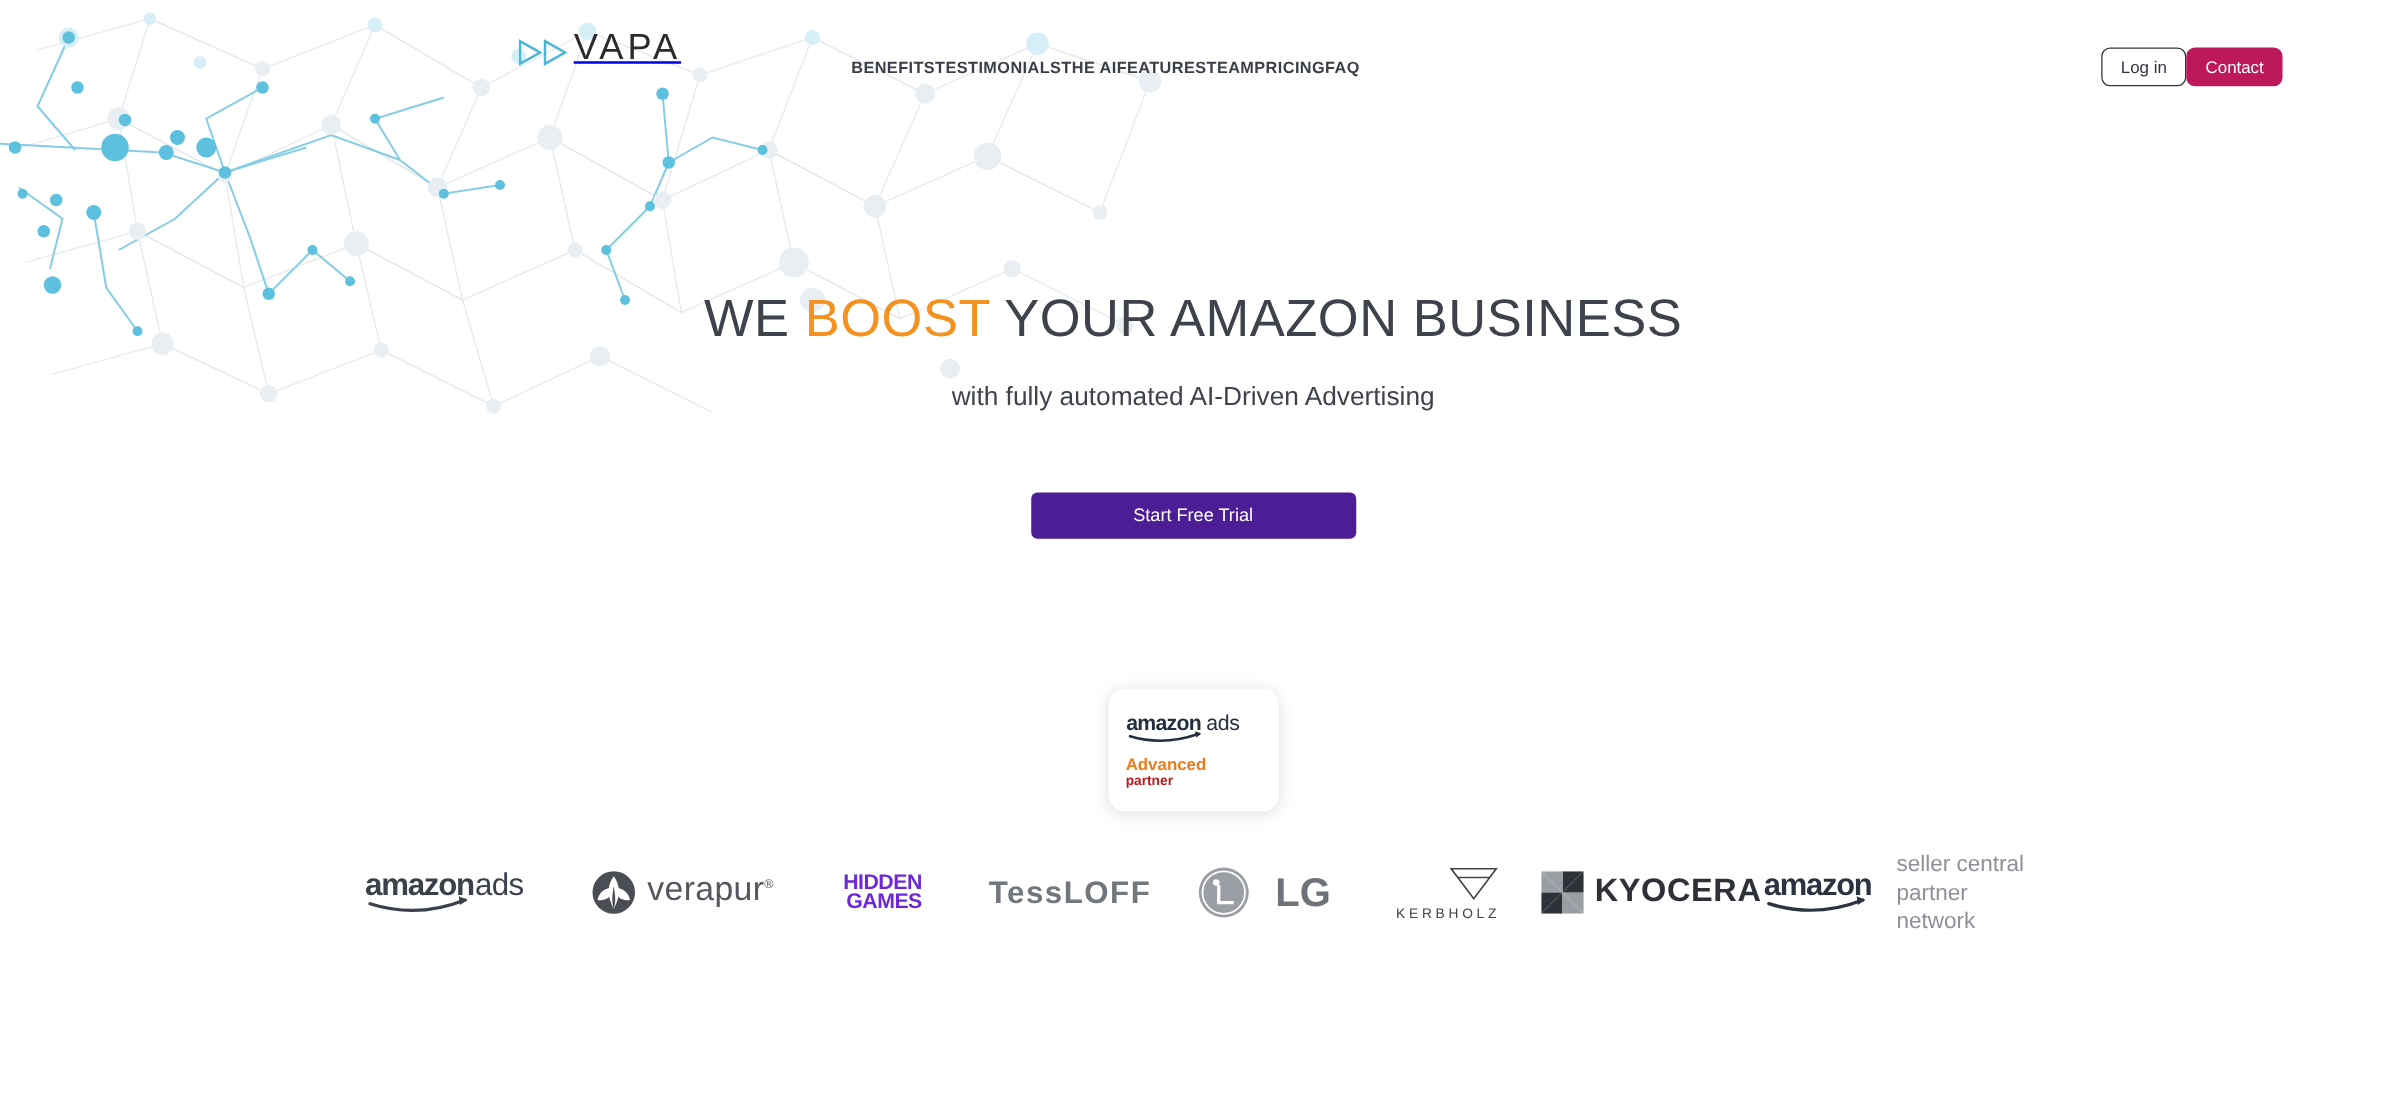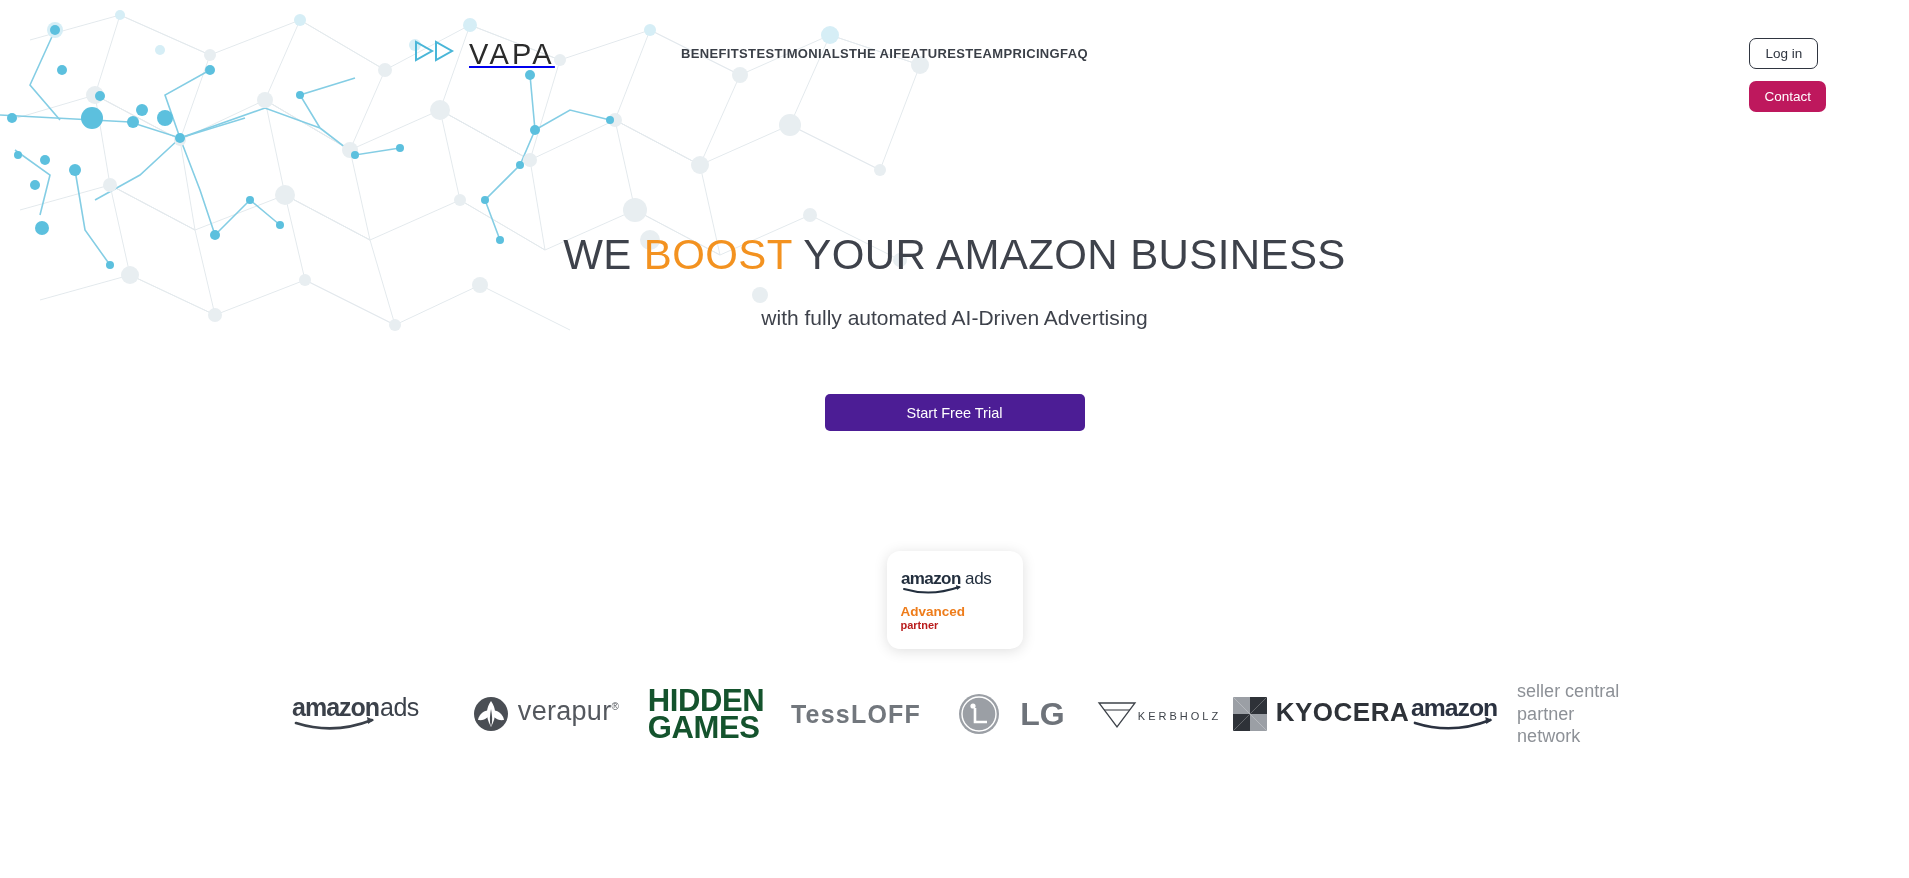--- a/index.html
+++ b/index.html
@@ -38,24 +38,24 @@
     width: 1909px;
     height: 92px;
     z-index: 10;
     display: flex;
     align-items: center;
   }
 
   .brand {
     position: absolute;
     left: 415px;
-    top: 40px;
-    display: flex;
-    align-items: flex-start;
-    gap: 14px;
+    top: 24px;
+    display: flex;
+    align-items: flex-end;
+    gap: 4px;
   }
   .brand-mark { display: block; }
   .brand-name {
     font-size: 29px;
     letter-spacing: 3.2px;
     color: #2b2b2b;
     font-weight: 400;
     line-height: 1;
     white-space: nowrap;
   }
@@ -75,23 +75,21 @@
     text-decoration: none;
     white-space: nowrap;
     cursor: pointer;
   }
 
   .header-actions {
     position: absolute;
     right: 83px;
     top: 38px;
     display: flex;
-    align-items: flex-start;
-    gap: 12px;
-    flex-direction: column;
+    align-items: flex-end;
   }
   .btn-login {
     display: flex;
     align-items: center;
     justify-content: center;
     height: 31px;
     padding: 0 15px;
     border: 1px solid #2f3540;
     border-radius: 7px;
     background: #ffffff;
@@ -226,44 +224,44 @@
   .logo-amazon-ads { width: 188px; }
   .logo-verapur { width: 180px; }
   .logo-hidden-games { width: 140px; }
   .logo-tessloff { width: 160px; }
   .logo-lg { width: 150px; }
   .logo-kerbholz { width: 145px; }
   .logo-kyocera { width: 180px; }
   .logo-amazon-scpn { width: 230px; }
 
   .txt-hidden-games {
-    font-size: 31px;
+    font-size: 17px;
     font-weight: bold;
     letter-spacing: -0.4px;
     line-height: 0.88;
-    color: #14532d;
-    text-align: left;
+    color: #6d28d9;
+    text-align: right;
   }
   .txt-tessloff {
     font-size: 25px;
     font-weight: bold;
     letter-spacing: 1.2px;
     color: #72777d;
   }
   .txt-kerbholz {
     font-size: 11px;
     letter-spacing: 3px;
     color: #3e434a;
     text-align: center;
     margin-top: 4px;
   }
   .kerbholz-wrap {
     display: flex;
-    flex-direction: row;
-    align-items: center;
+    flex-direction: column;
+    align-items: flex-end;
   }
   .lg-wrap { display: flex; align-items: center; gap: 19px; }
   .txt-lg {
     font-size: 32px;
     font-weight: bold;
     letter-spacing: 0px;
     color: #6e737a;
   }
   .kyocera-wrap { display: flex; gap: 9px; }
   .txt-kyocera {

